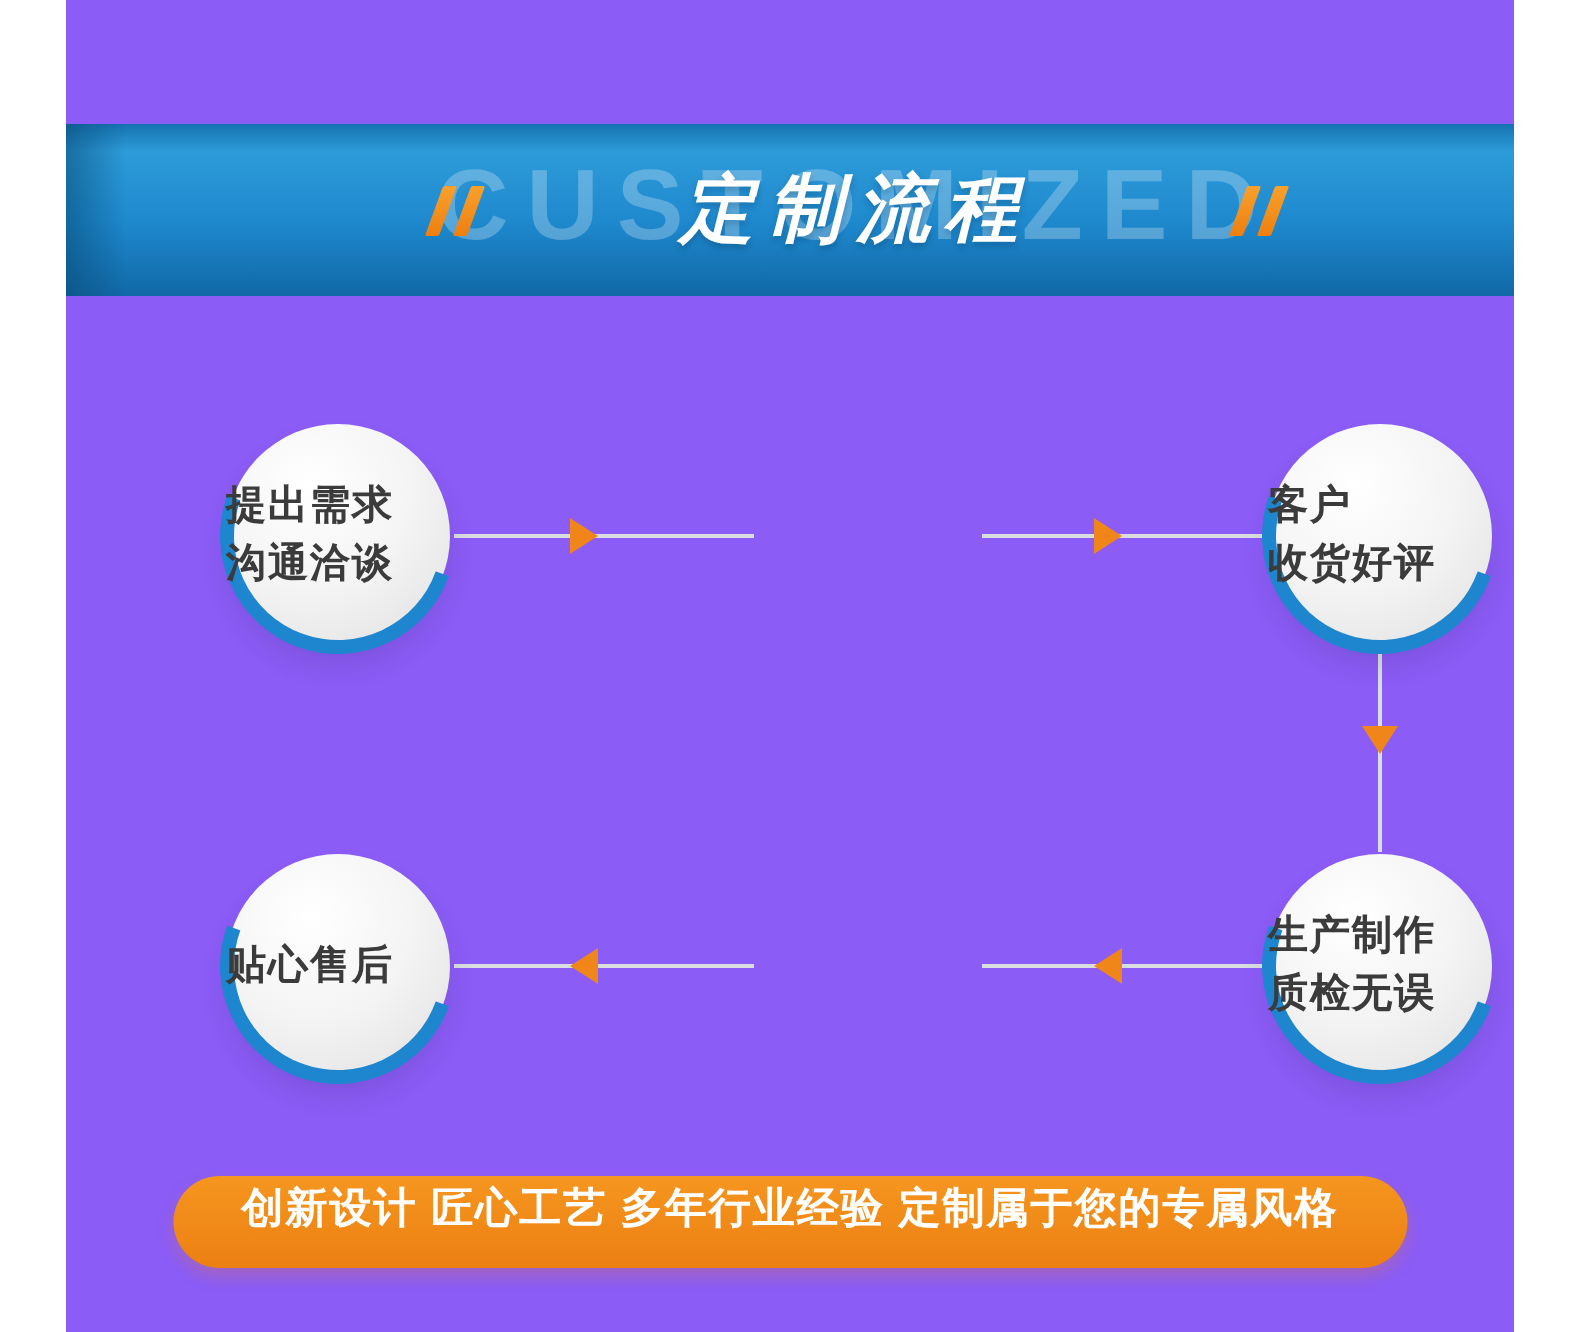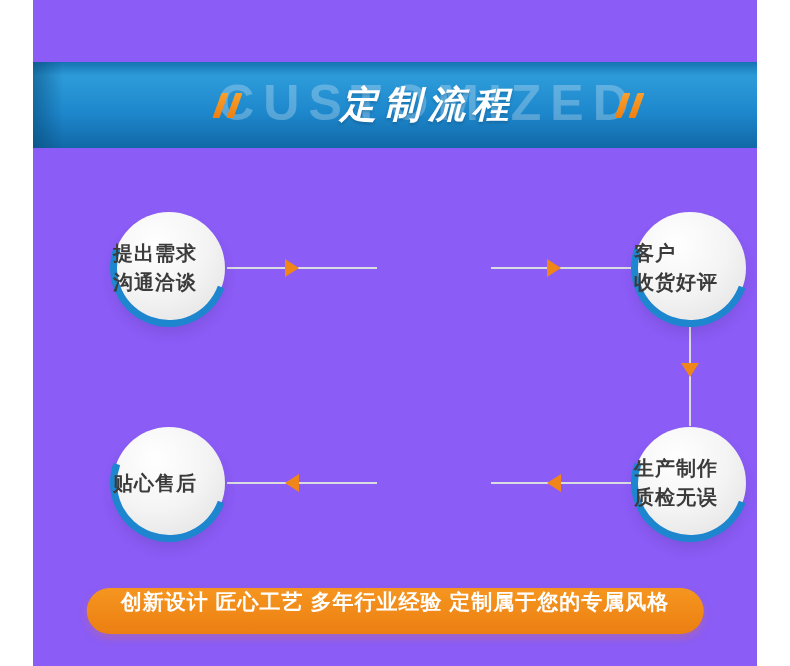--- a/index.html
+++ b/index.html
@@ -58,24 +58,24 @@
   .arrow.left  { border-top:9px solid transparent; border-bottom:9px solid transparent; border-right:14px solid #f08519; }
   .arrow.down  { border-left:9px solid transparent; border-right:9px solid transparent; border-top:14px solid #f08519; }
   .a1 { left:252px; top:259px; }
   .a2 { left:514px; top:259px; }
   .a3 { left:648px; top:363px; }
   .a4 { left:514px; top:474px; }
   .a5 { left:252px; top:474px; }
 
   
   .footer-pill { position:absolute; left:50%; top:588px; transform:translateX(-50%);
-          height:46px; padding:0 34px; border-radius:23px;
+          height:46px; padding:16px 34px; border-radius:23px;
           background:linear-gradient(180deg,#f5961f 0%,#ec7f12 100%);
           box-shadow:0 4px 8px rgba(236,127,18,.25);
-          display:flex; align-items:flex-start; white-space:nowrap;
+          display:flex; align-items:flex-end; white-space:nowrap;
           color:#ffffff; font-size:21px; font-weight:bold; letter-spacing:1px; }
 </style>
 </head>
 <body>
 
 <div class="page">
 
   <div class="ribbon">
     <div class="fold-l"></div>
     <div class="fold-r"></div>

